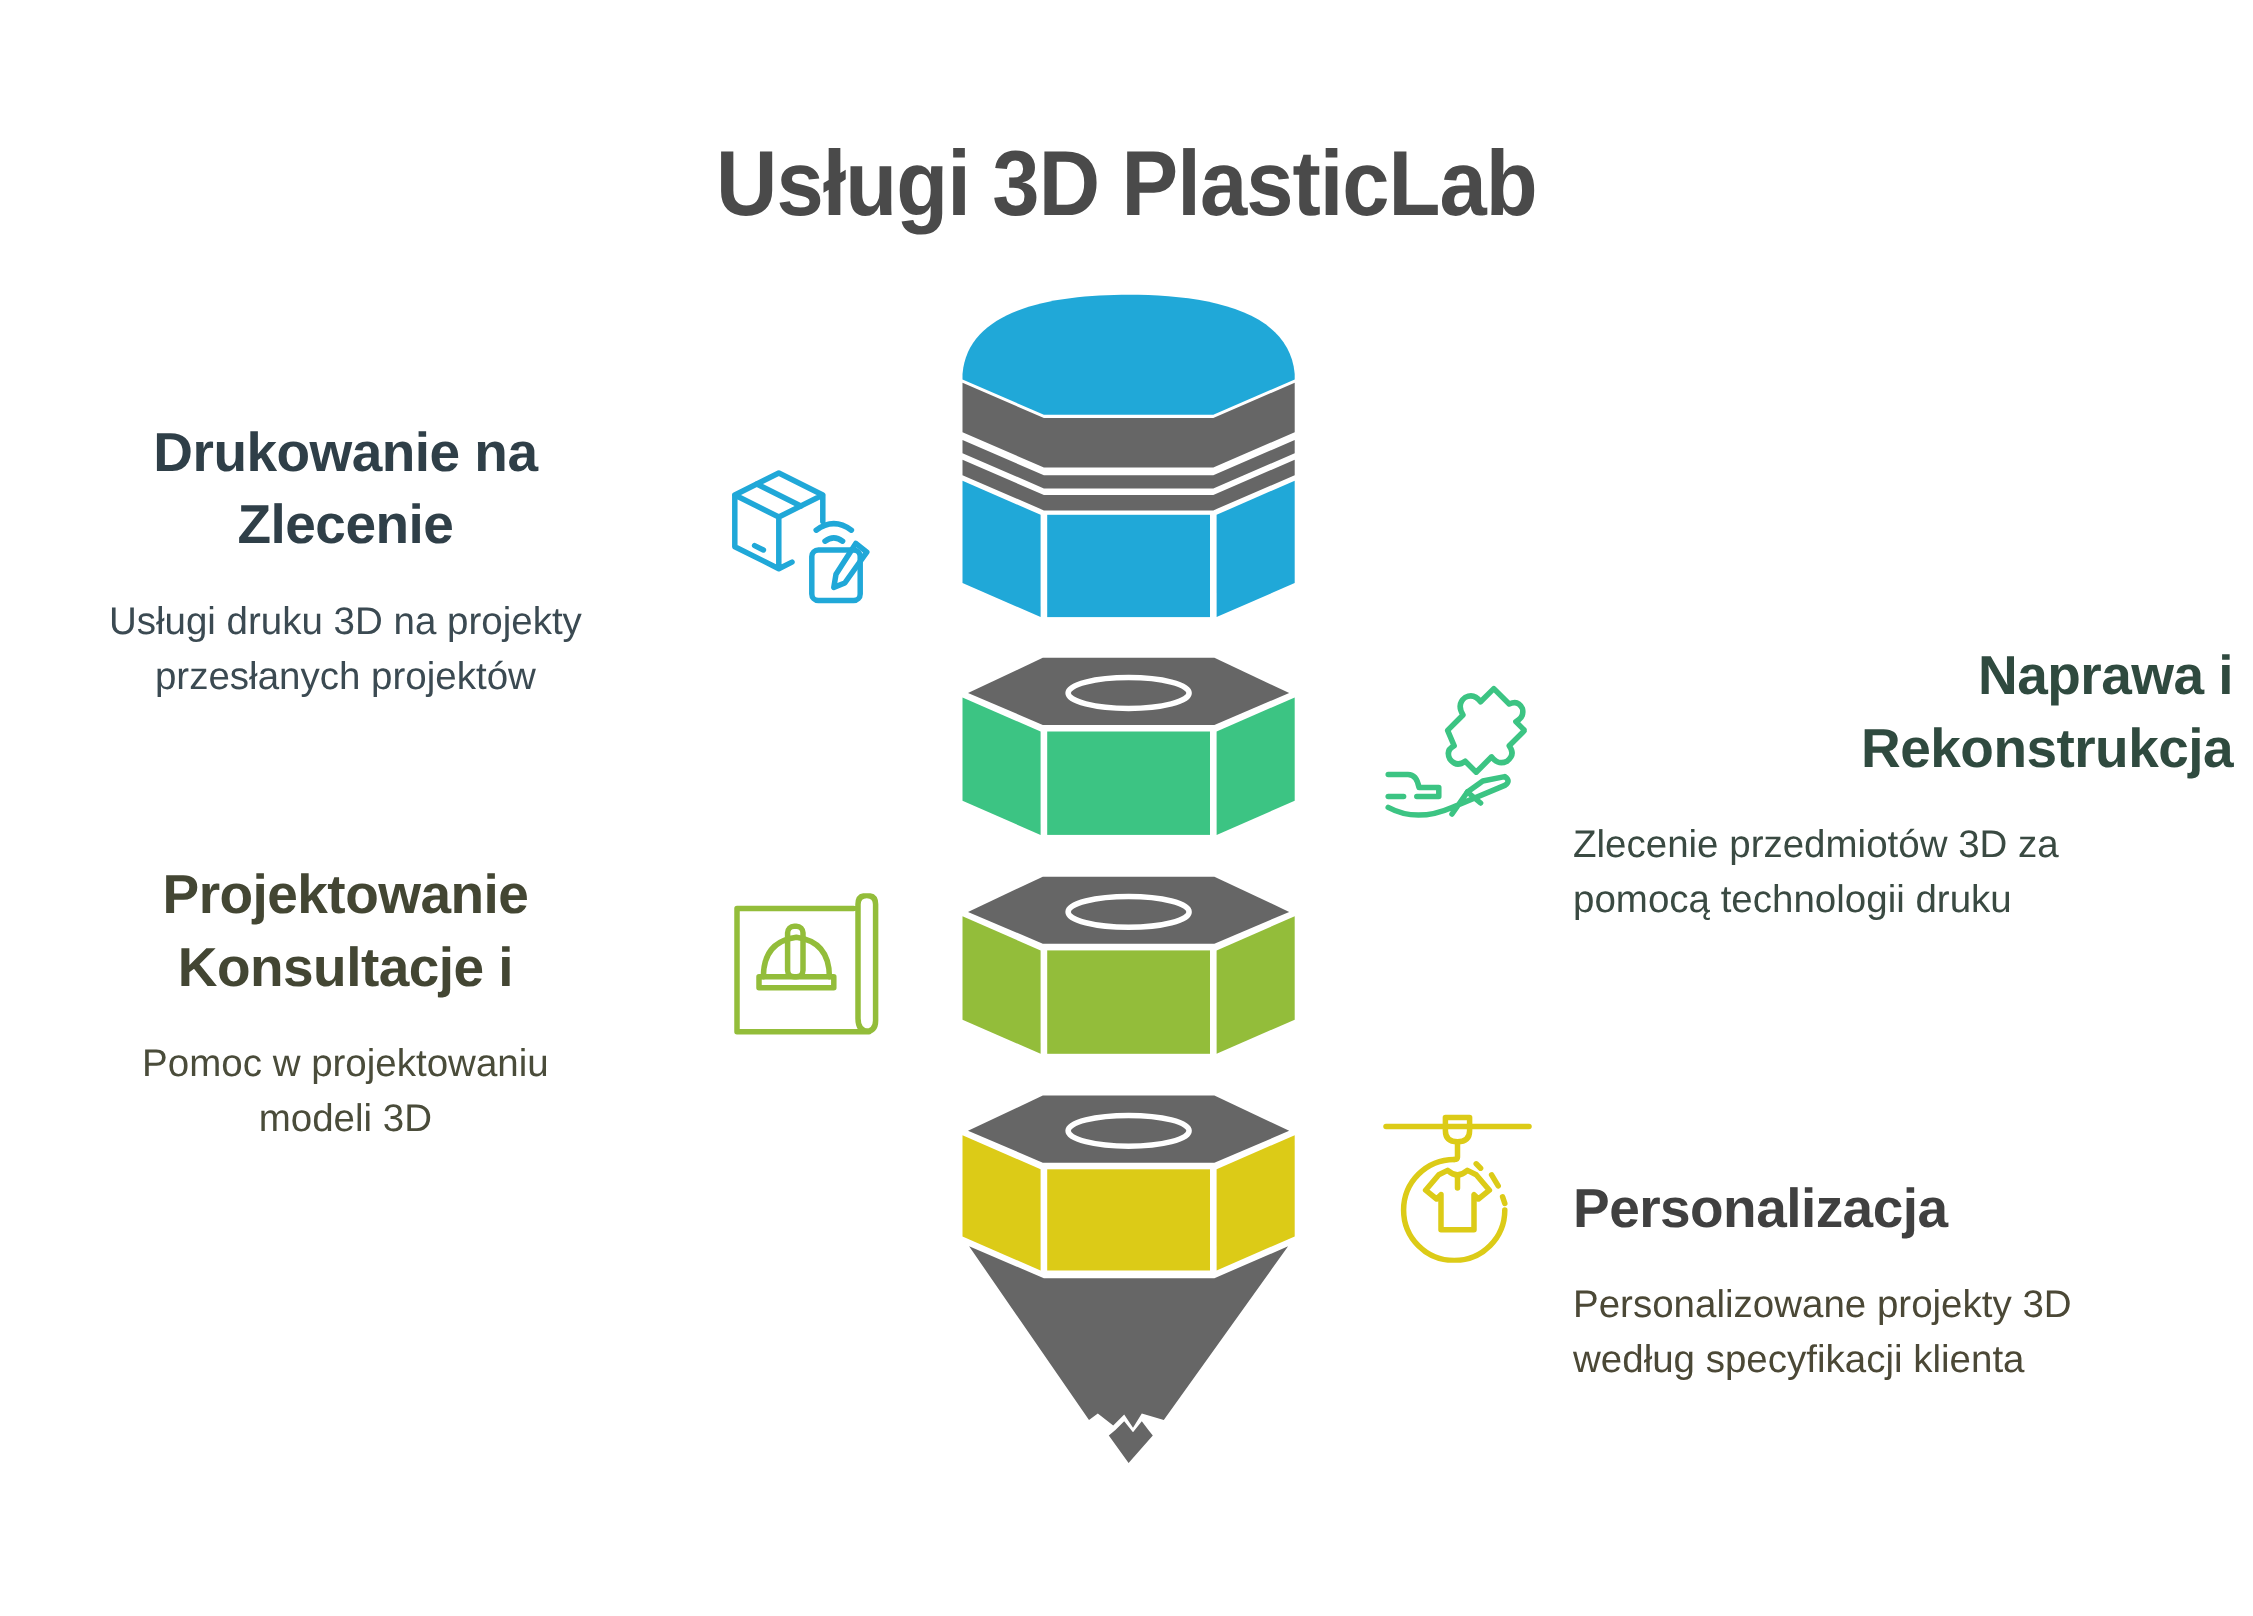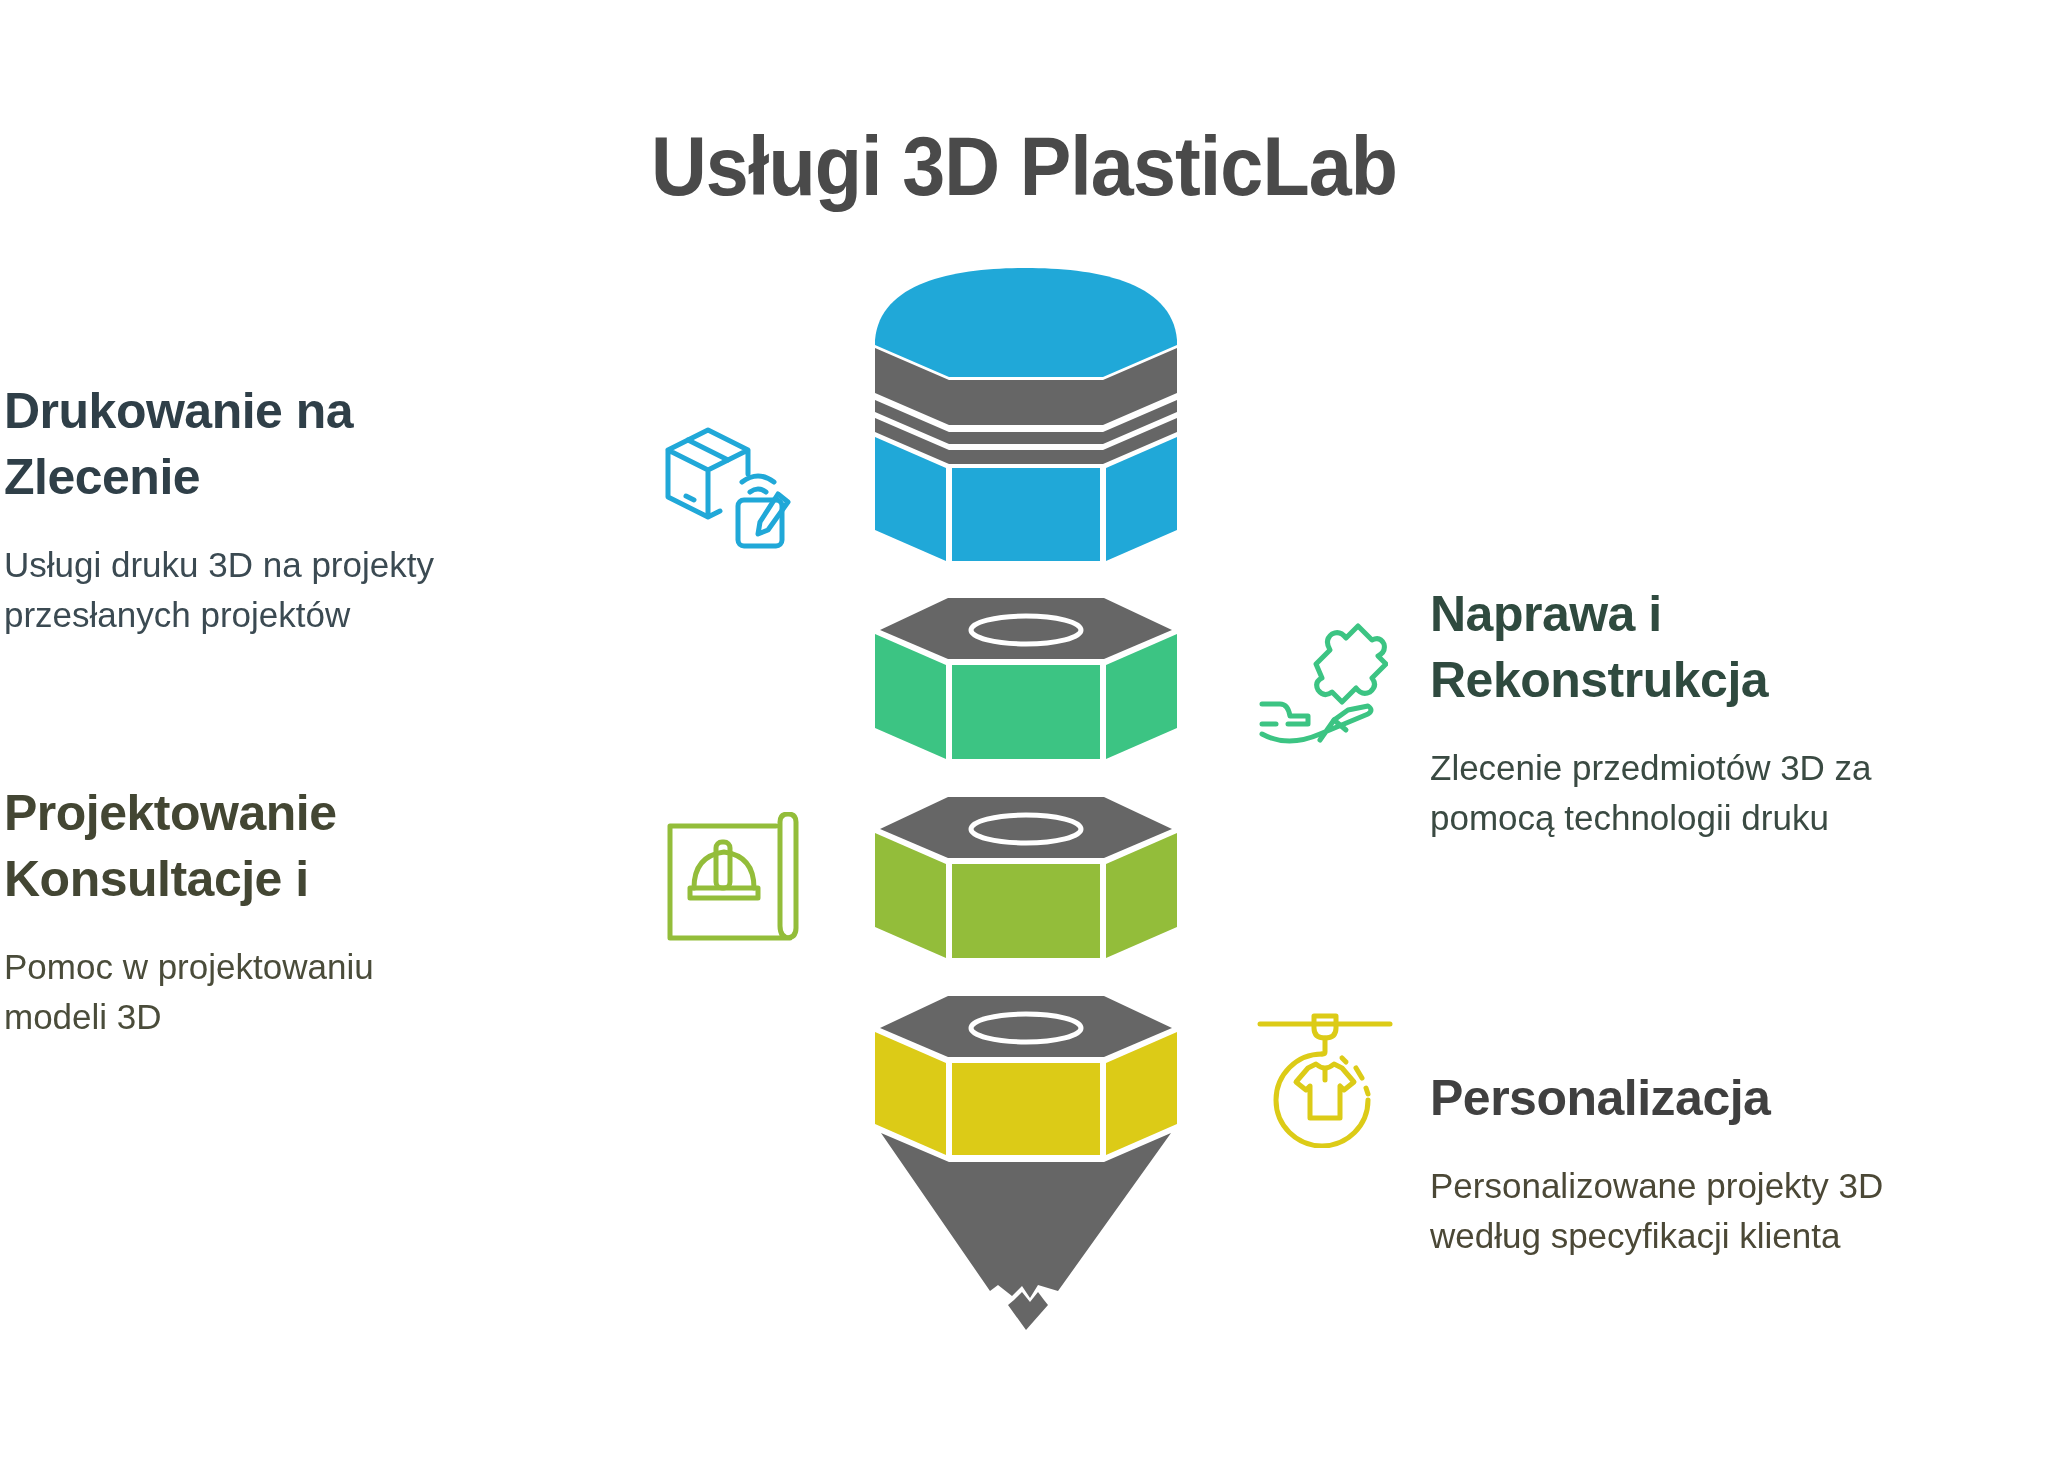--- a/index.html
+++ b/index.html
@@ -2,26 +2,26 @@
 <html><head>
 <meta charset="utf-8">
 <style>
   html, body { margin: 0; padding: 0; background: #ffffff; }
   body { width: 2048px; height: 1469px; position: relative; overflow: hidden;
          font-family: "Liberation Sans", "DejaVu Sans", sans-serif; }
   .title { position: absolute; left: 0; top: 118px; width: 2048px; text-align: center;
            font-size: 84px; font-weight: bold; color: #4a4a4a; letter-spacing: -1px;
            transform: scaleX(0.92); }
   .block { position: absolute; }
-  .block.left { text-align: left; }
+  .block.left { text-align: center; }
   .block.right { text-align: left; }
   .heading { font-size: 50px; font-weight: bold; line-height: 66px; letter-spacing: -0.5px; }
   .desc { font-size: 35px; line-height: 50px; margin-top: 30px; }
   .c1 { color: #2f3f48; }
-  .c2 { color: #2f4a3f; }
+  .c2 { color: #2f4a3f; text-align: right; }
   .c3 { color: #434633; }
   .c4 { color: #404040; margin-top: 25px; }
   .d1 { color: #3b4a52; }
   .d2 { color: #3a4a42; }
   .d3 { color: #4a4c3a; }
   .d4 { color: #4b4836; }
   svg.stack { position: absolute; left: 0; top: 0; }
   .icon { position: absolute; }
 </style>
 </head>

